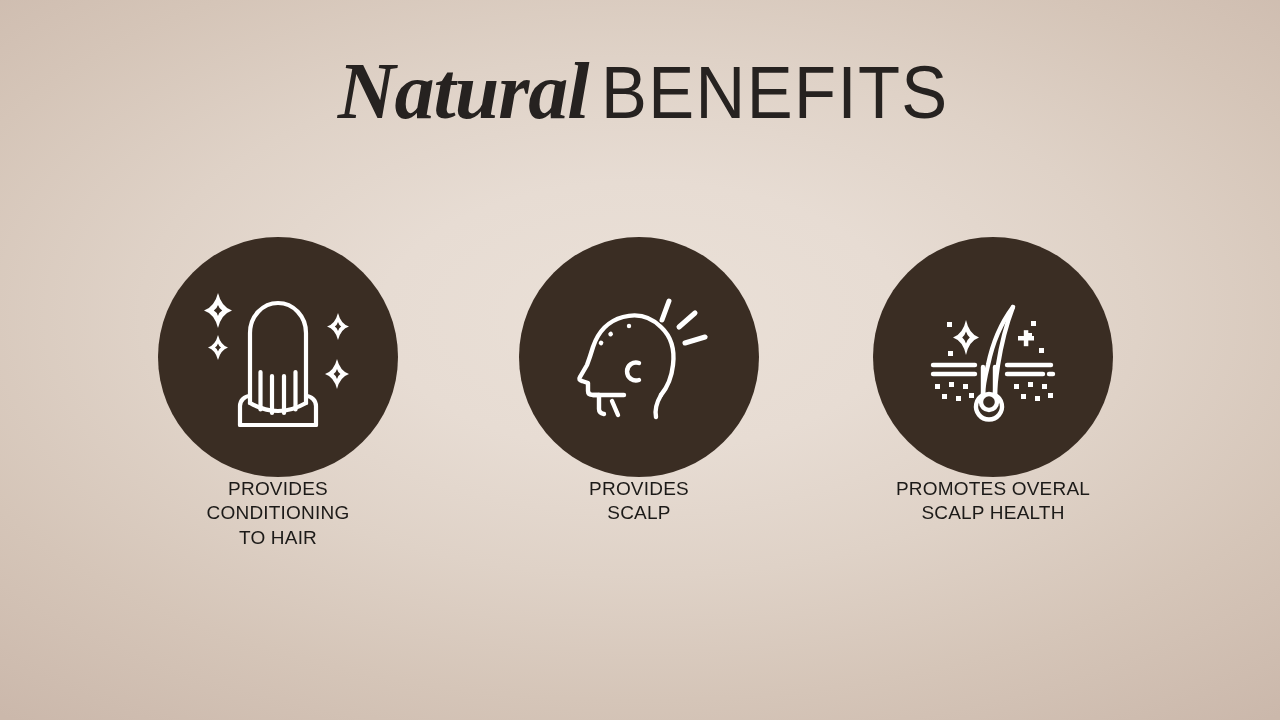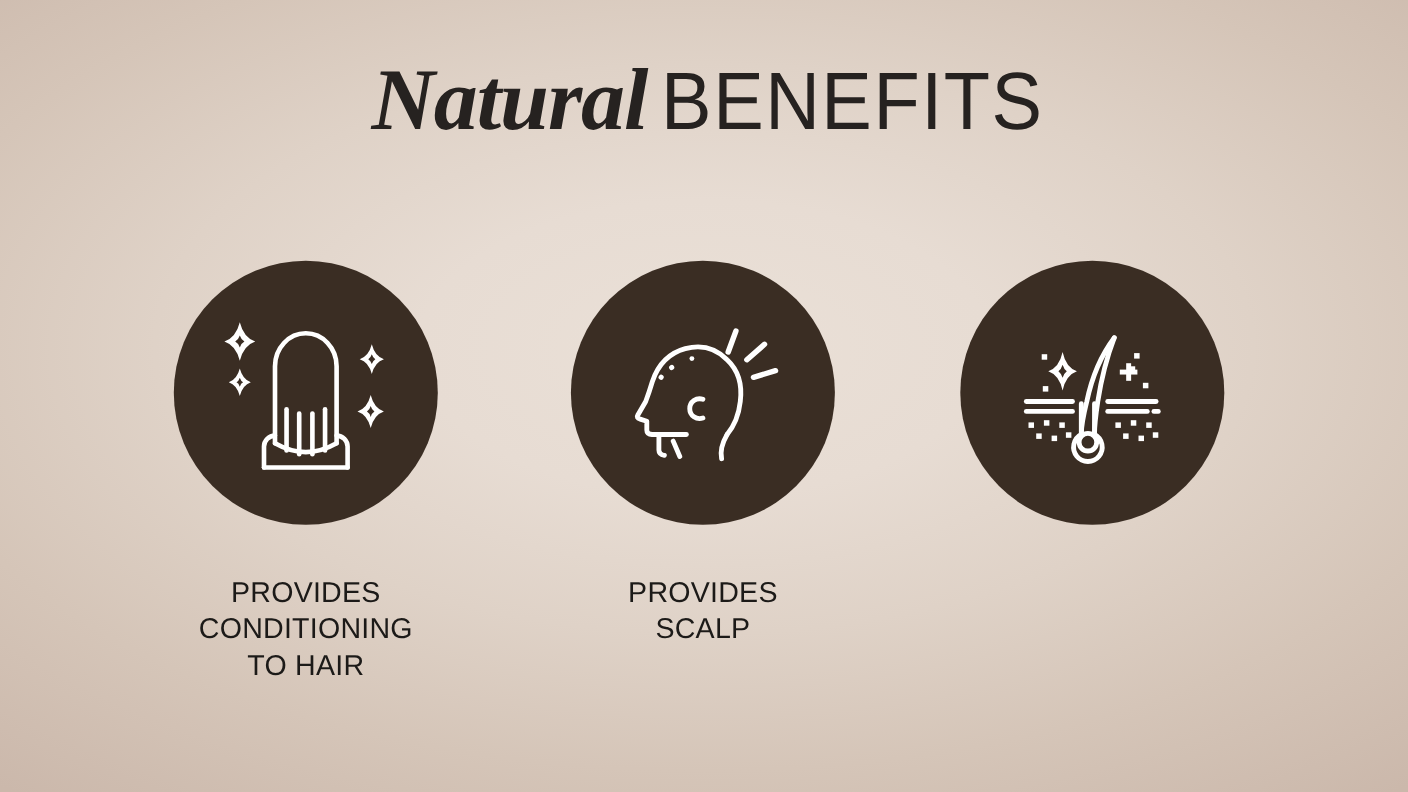--- a/index.html
+++ b/index.html
@@ -86,25 +86,24 @@
     background: #3A2D23;
     display: flex;
     align-items: center;
     justify-content: center;
   }
   .circle svg {
     display: block;
   }
 
   .label {
-    margin-top: 45px;
     text-align: center;
     color: #1C1A18;
     font-family: "Liberation Sans", sans-serif;
-    font-size: 26px;
+    font-size: 19px;
     font-weight: 400;
     line-height: 1.28;
     letter-spacing: 0.2px;
     white-space: pre-line;
   }
 </style>
 </head>
 <body>
 
 <div class="slide">
@@ -238,16 +237,18 @@
             <rect x="45" y="84" width="5" height="5"></rect>
             <rect x="124" y="66" width="5" height="5"></rect>
             <rect x="136" y="81" width="5" height="5"></rect>
             <rect x="128" y="54" width="5" height="5"></rect>
 
             <rect x="115" y="69" width="16" height="4.5"></rect>
             <rect x="120.8" y="63.2" width="4.5" height="16"></rect>
           </g>
         </svg>
       </div>
+      <div class="label">PROMOTES OVERAL
+SCALP HEALTH</div>
     </div>
 
   </div>
 </div>
 
 </body></html>

